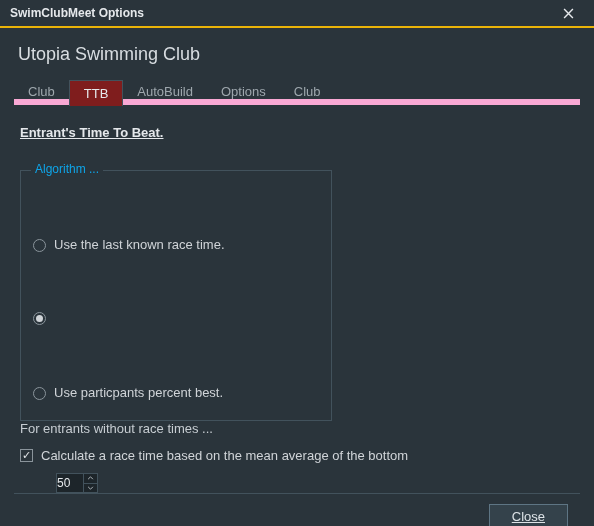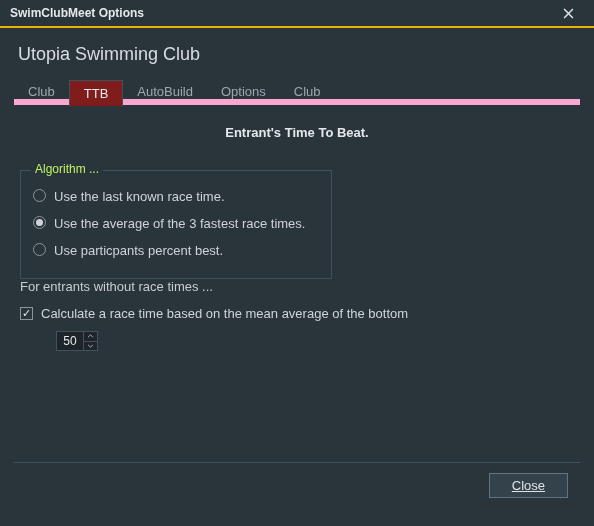--- a/index.html
+++ b/index.html
@@ -69,46 +69,47 @@
     position: relative;
     top: 1px;
     height: 26px;
   }
   .tabcontent {
     padding: 20px 6px 0 6px;
     flex: 1;
   }
   .section-title {
     font-weight: 600;
-    color: #e5e8eb;
-    font-size: 13px;
-    text-align: center;
+    text-decoration: underline;
+    color: #e5e8eb;
+    font-size: 13px;
   }
   .fieldset {
     border: 1px solid #42525c;
     margin-top: 30px;
     padding: 12px 12px 14px 12px;
     position: relative;
     width: 312px;
   }
   .fieldset-legend {
     position: absolute;
     top: -9px;
     left: 10px;
     background: #2a343b;
     padding: 0 4px;
-    color: #bef264;
+    color: #0ea5e9;
     font-size: 12px;
   }
   .radio-row {
     display: flex;
-    align-items: flex-start;
+    align-items: flex-end;
     gap: 8px;
     padding: 6px 0;
     cursor: pointer;
+    margin-top: 48px;
   }
   .radio {
     width: 13px; height: 13px;
     border: 1px solid #8a949b;
     border-radius: 50%;
     display: inline-flex;
     align-items: center;
     justify-content: center;
     flex-shrink: 0;
   }
@@ -148,21 +149,21 @@
     margin-left: 36px;
   }
   .spinner {
     display: flex;
     height: 20px;
     background: #1d252a;
     border: 1px solid #42525c;
   }
   .spinner-value {
     width: 26px;
-    text-align: center;
+    text-align: left;
     line-height: 18px;
     font-size: 12px;
     color: #e5e8eb;
   }
   .spinner-btns {
     display: flex;
     flex-direction: column;
     width: 14px;
     border-left: 1px solid #42525c;
   }
@@ -222,21 +223,20 @@
 
     <div class="fieldset">
       <div class="fieldset-legend">Algorithm ...</div>
 
       <div class="radio-row">
         <span class="radio"></span>
         <span>Use the last known race time.</span>
       </div>
       <div class="radio-row">
         <span class="radio checked"></span>
-        <span>Use the average of the 3 fastest race times.</span>
       </div>
       <div class="radio-row">
         <span class="radio"></span>
         <span>Use particpants percent best.</span>
       </div>
     </div>
 
     <div class="subhead">For entrants without race times ...</div>
 
     <div class="check-row">

